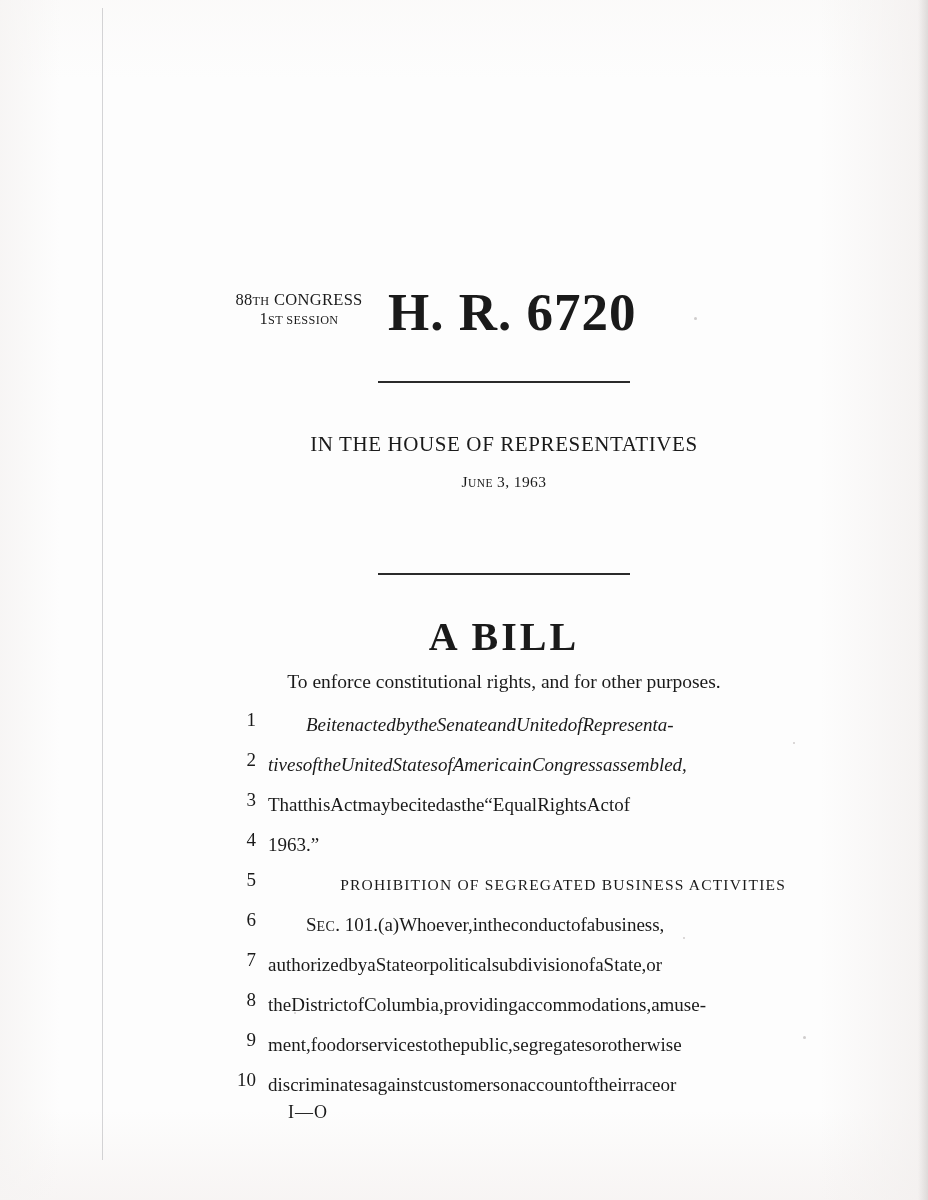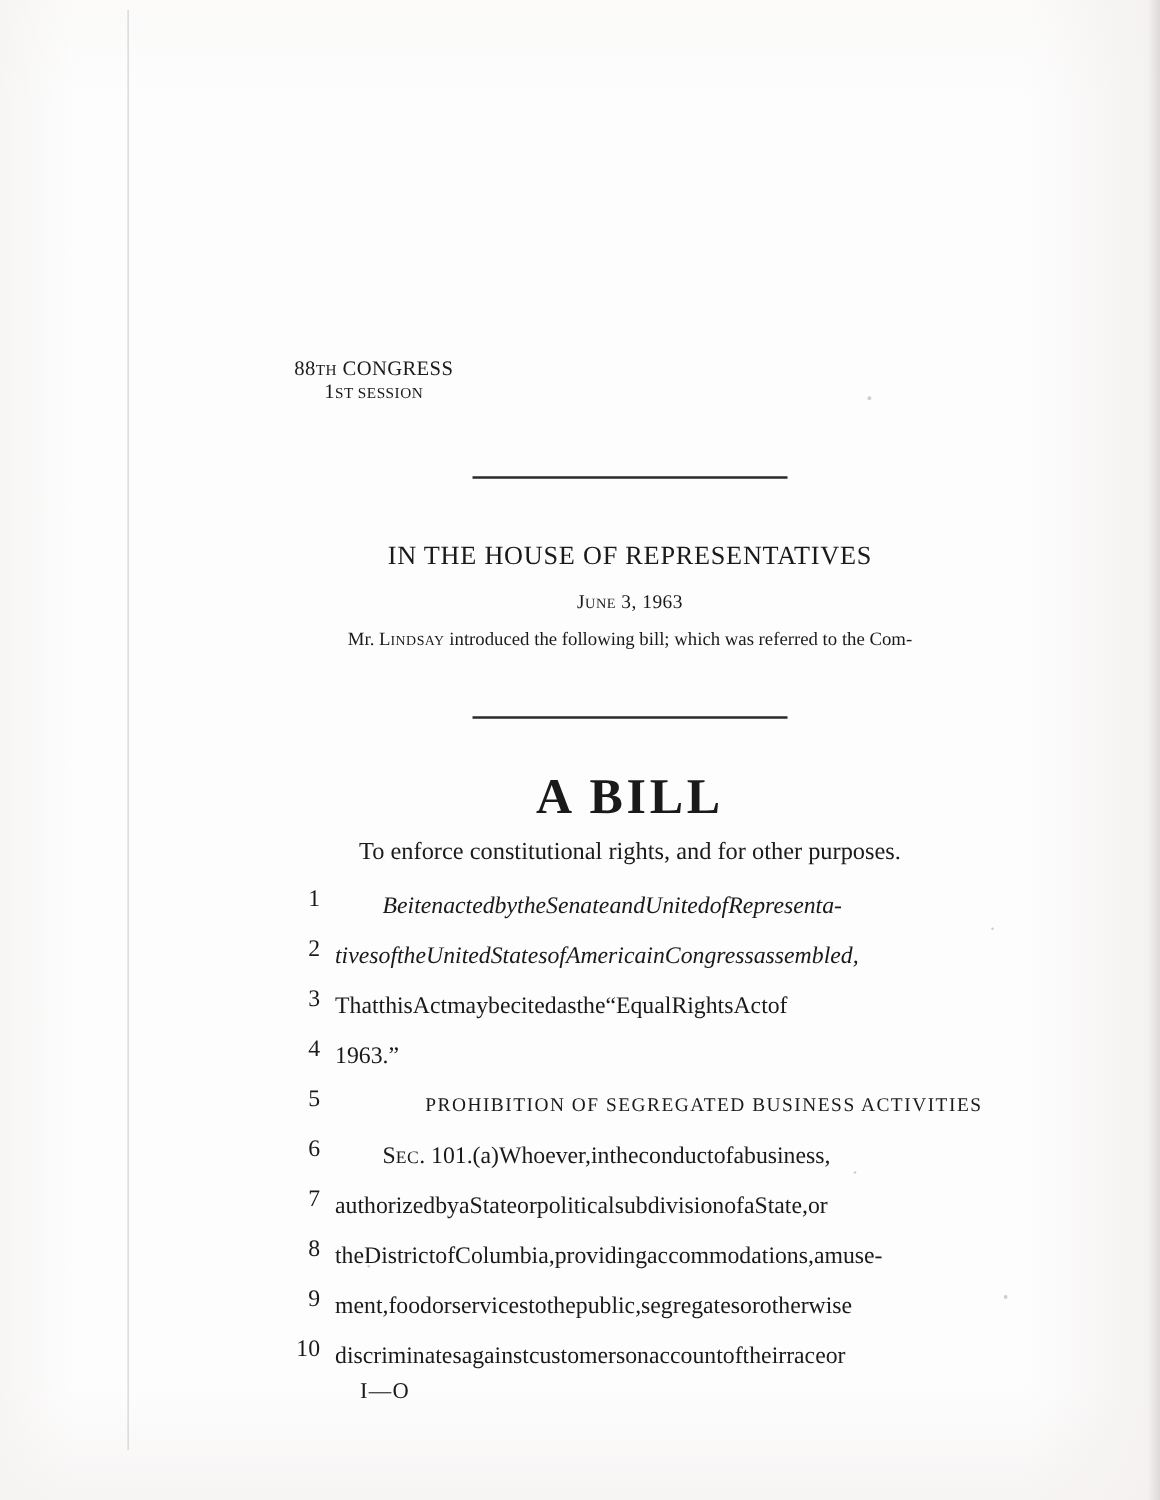--- a/index.html
+++ b/index.html
@@ -225,29 +225,29 @@
   <span class="speck" style="left:683px; top:937px; width:2px; height:2px;"></span>
   <span class="speck" style="left:803px; top:1036px; width:3px; height:3px;"></span>
   <span class="speck" style="left:694px; top:317px; width:3px; height:3px;"></span>
   <span class="speck" style="left:793px; top:742px; width:2px; height:2px;"></span>
 
   <div id="masthead">
     <div id="congress-block">
       <div class="congress-line"><span>88</span><span class="sc">TH</span><span> CONGRESS</span></div>
       <div class="congress-line"><span>1</span><span class="sc">ST</span><span class="sc"> SESSION</span></div>
     </div>
+    <div id="bill-number">H. R. 6720</div>
   </div>
 
   <div class="hrule" id="rule-top"></div>
 
   <div id="chamber">
     <div id="chamber-title">IN THE HOUSE OF REPRESENTATIVES</div>
     <div id="bill-date"><span>J</span><span class="sc">UNE</span><span> 3, 1963</span></div>
     <div id="referral">
-      <span class="rline"><span>Mr. L</span><span class="sc">INDSAY</span><span> introduced the following bill; which was referred to the Com-</span></span>
     </div>
   </div>
 
   <div class="hrule" id="rule-bottom"></div>
 
   <div id="bill-heading">A BILL</div>
   <div id="bill-subtitle">To enforce constitutional rights, and for other purposes.</div>
 
   <div id="body-lines">
       <div class="bodyline">

